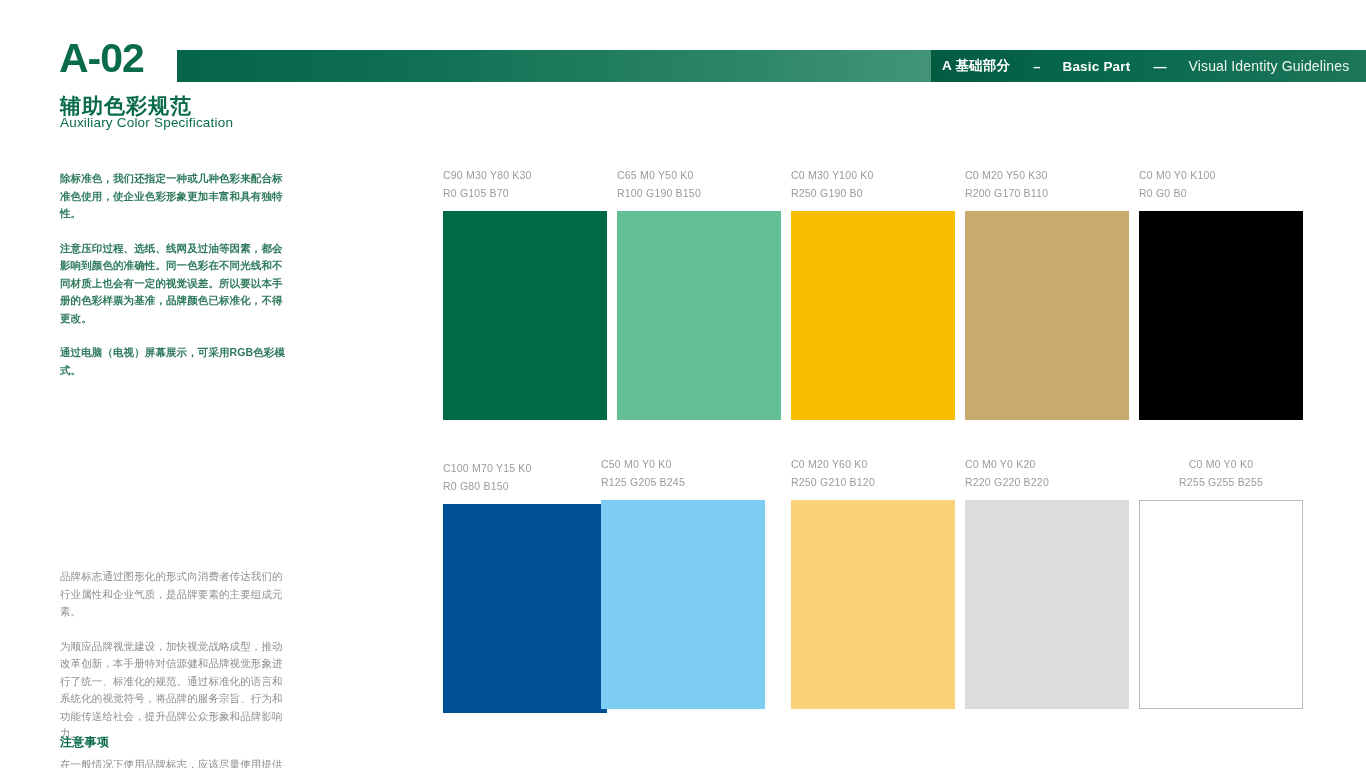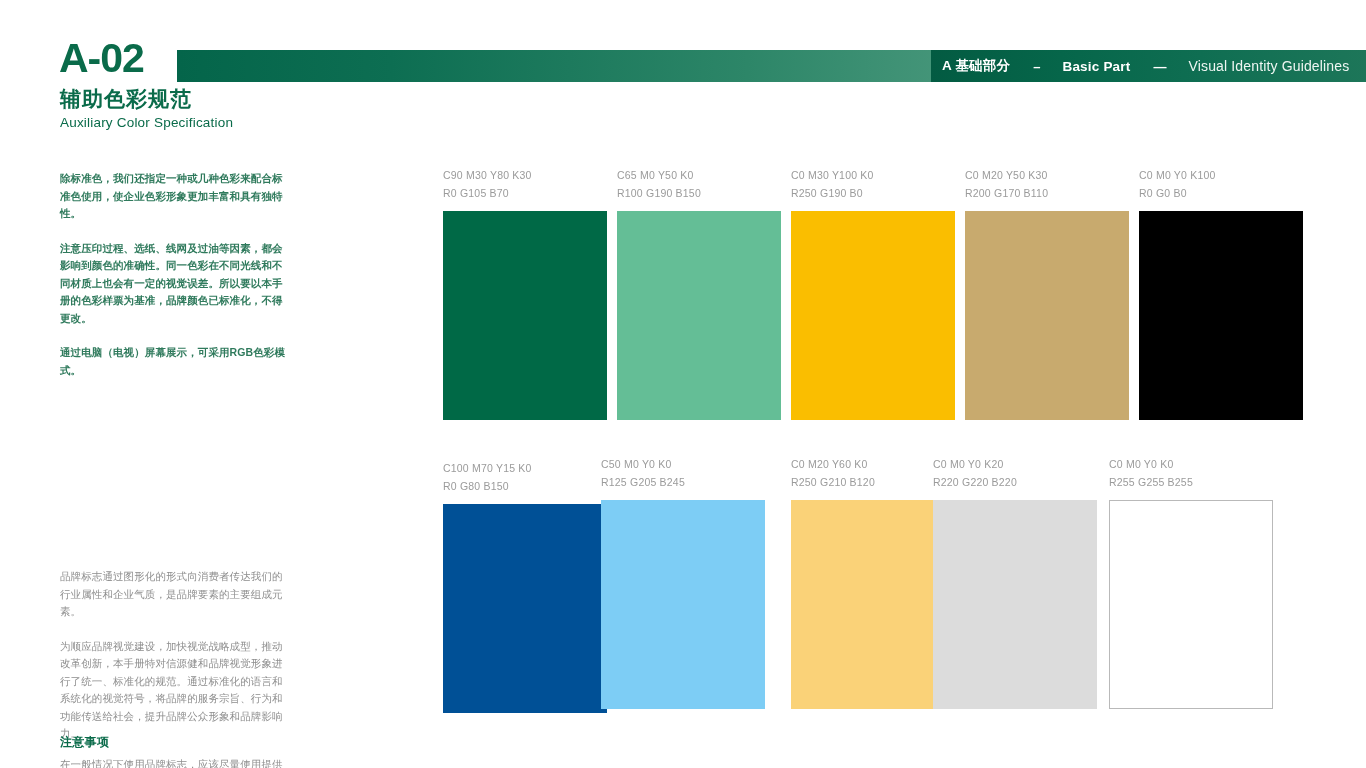--- a/index.html
+++ b/index.html
@@ -82,21 +82,21 @@
     font-size: 41px;
     font-weight: bold;
     color: #0a6b4a;
     letter-spacing: -1px;
     line-height: 1;
   }
 
   #title-cn {
     position: absolute;
     left: 60px;
-    top: 88px;
+    top: 95px;
     font-size: 21px;
     font-weight: bold;
     color: #0a6b4a;
     letter-spacing: 1px;
     line-height: 1;
   }
 
   #title-en {
     position: absolute;
     left: 60px;
@@ -272,25 +272,25 @@
       <div class="swatch-cell" style="left: 158px; top: 0px;">
         <div class="swatch-code">C50 M0 Y0 K0</div>
         <div class="swatch-code">R125 G205 B245</div>
         <div class="swatch-chip" style="background: rgb(125, 205, 245);"></div>
       </div>
       <div class="swatch-cell" style="left: 348px; top: 0px;">
         <div class="swatch-code">C0  M20  Y60  K0</div>
         <div class="swatch-code">R250  G210  B120</div>
         <div class="swatch-chip" style="background: rgb(250, 210, 120);"></div>
       </div>
-      <div class="swatch-cell" style="left: 490px; top: 0px;">
+      <div class="swatch-cell" style="left: 522px; top: 0px;">
         <div class="swatch-code">C0  M0  Y0  K20</div>
         <div class="swatch-code">R220  G220  B220</div>
         <div class="swatch-chip" style="background: rgb(220, 220, 220);"></div>
       </div>
-      <div class="swatch-cell" style="left: 666px; top: 0px;">
+      <div class="swatch-cell" style="left: 696px; top: 0px; text-align: center;">
         <div class="swatch-code">C0 M0 Y0 K0</div>
         <div class="swatch-code">R255 G255 B255</div>
         <div class="swatch-chip bordered" style="background: rgb(255, 255, 255);"></div>
       </div>
     </div>
 
 </div>
 
 </body></html>

